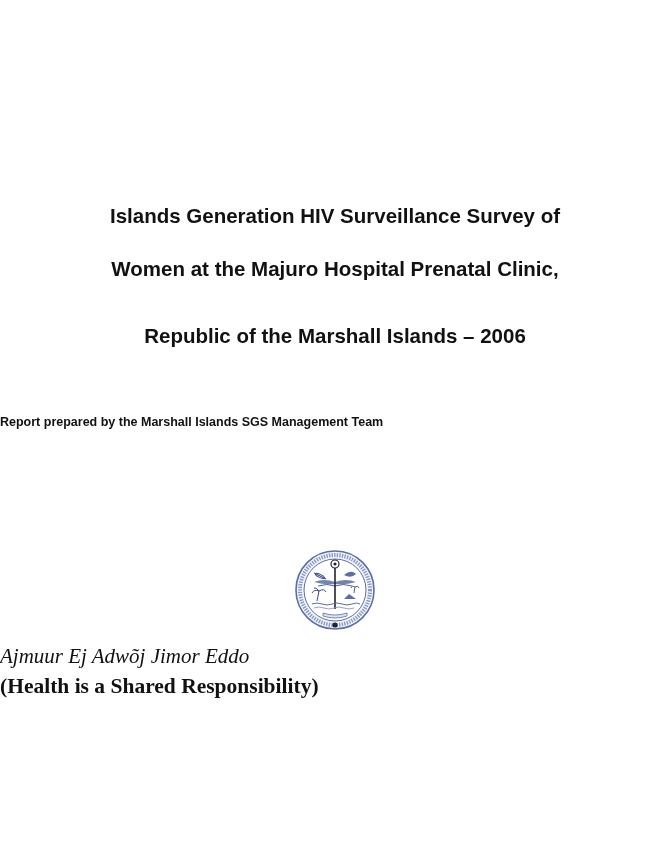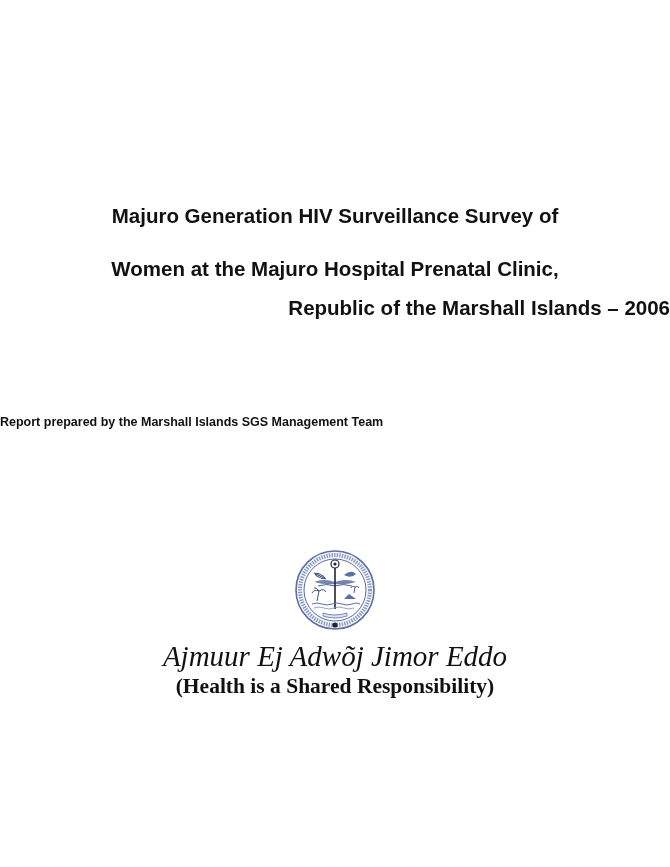--- a/index.html
+++ b/index.html
@@ -10,38 +10,38 @@
     font-family: "Liberation Sans", sans-serif; font-weight: bold;
     font-size: 20.5px; color: #111; white-space: nowrap; line-height: 24px;
   }
   .subtitle {
     position: absolute; left: 0; width: 670px; text-align: left; top: 414px;
     font-family: "Liberation Sans", sans-serif; font-weight: bold;
     font-size: 12.5px; color: #111; line-height: 16px; white-space: nowrap;
   }
   .seal { position: absolute; left: 294px; top: 549px; width: 82px; height: 82px; }
   .motto {
-    position: absolute; left: 0; width: 670px; text-align: center; top: 641px;
+    position: absolute; left: 0; width: 670px; top: 641px;
     font-family: "Liberation Serif", serif; font-style: italic;
-    font-size: 29px; color: #111; line-height: 30px; white-space: nowrap;
+    font-size: 21px; color: #111; line-height: 30px; white-space: nowrap;
   }
   .motto-translation {
-    position: absolute; left: 0; width: 670px; text-align: center; top: 673px;
+    position: absolute; left: 0; width: 670px; text-align: left; top: 673px;
     font-family: "Liberation Serif", serif; font-weight: bold;
     font-size: 21.5px; color: #111; line-height: 26px; white-space: nowrap;
   }
 </style>
 </head>
 <body>
 
 <div class="page">
 
-  <div class="title-line" style="top:204px;">Majuro Generation HIV Surveillance Survey of</div>
+  <div class="title-line" style="top:204px;">Islands Generation HIV Surveillance Survey of</div>
   <div class="title-line" style="top:257px;text-align:center;">Women at the Majuro Hospital Prenatal Clinic,</div>
-  <div class="title-line" style="top:296px;text-align:right;">Republic of the Marshall Islands – 2006</div>
+  <div class="title-line" style="top:324px;">Republic of the Marshall Islands – 2006</div>
 
   <div class="subtitle">Report prepared by the Marshall Islands SGS Management Team</div>
 
   <div class="seal">
     <svg width="82" height="82" viewBox="0 0 82 82">
       <circle cx="41" cy="41" r="39" fill="#f4f6fb" stroke="#5b6ea6" stroke-width="1.6"></circle>
       <circle cx="41" cy="41" r="31" fill="#ffffff" stroke="#5b6ea6" stroke-width="1"></circle>
 
       <circle cx="41" cy="41" r="35" fill="none" stroke="#8a98c4" stroke-width="4" stroke-dasharray="1.4 1.2"></circle>
 

